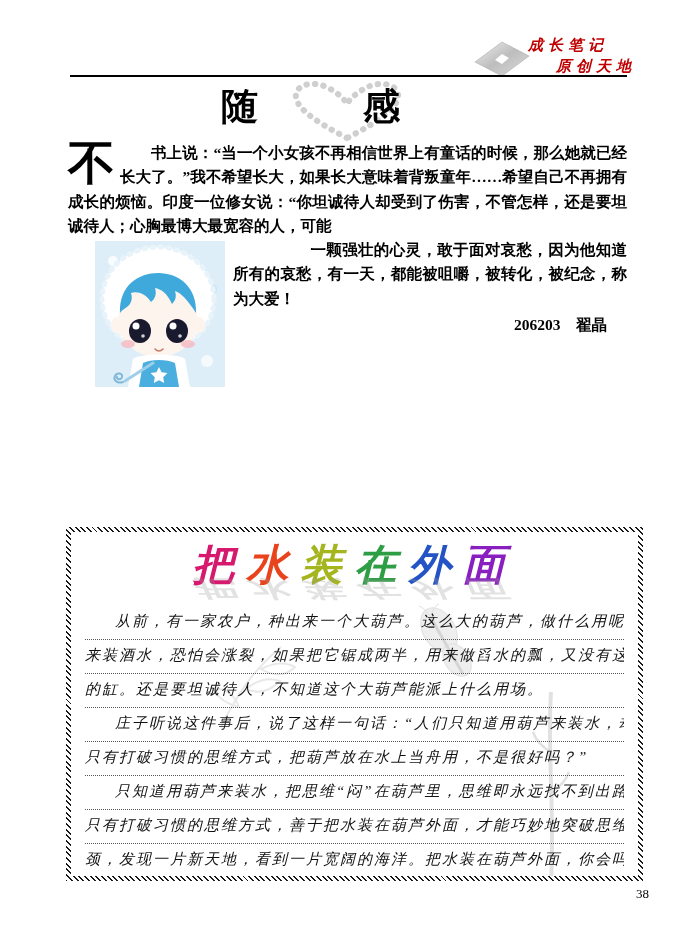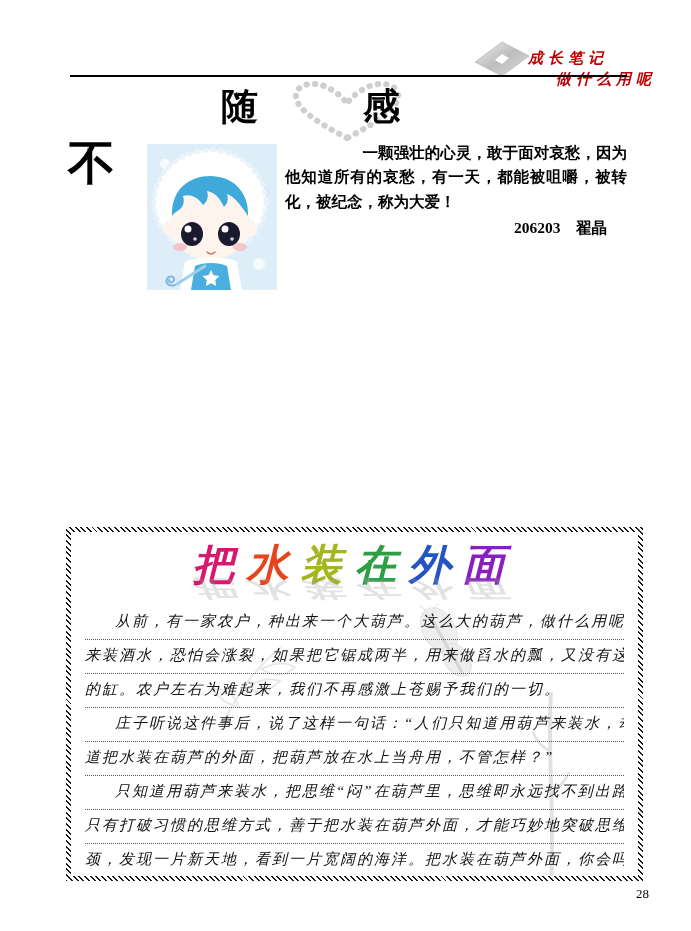--- a/index.html
+++ b/index.html
@@ -11,21 +11,21 @@
     overflow:hidden;
     font-family:"Liberation Serif","DejaVu Serif",serif;
     color:#000;
   }
   
   .masthead-logo{position:absolute;left:473px;top:40px;}
   .slogan{
     position:absolute;
     font-style:italic;font-weight:bold;
     font-size:15px;letter-spacing:5px;
-    color:#c00000;white-space:nowrap;margin-top:13px;
+    color:#c00000;white-space:nowrap;
   }
   .slogan-1{left:528px;top:36px;}
   .slogan-2{left:556px;top:57px;}
   .head-rule{position:absolute;left:70px;top:75px;width:557px;border-top:2px solid #000;}
   
   .title-wrap{position:absolute;left:0;top:82px;width:621px;text-align:center;}
   .heart-watermark{position:absolute;left:272px;top:-4px;}
   .page-title{
     position:relative;
     font-size:37px;font-weight:bold;
@@ -118,34 +118,35 @@
           <stop offset="0" stop-color="#f0f0f0"></stop>
             <stop offset="0.5" stop-color="#bdbdbd"></stop>
             <stop offset="1" stop-color="#dedede"></stop>
         </linearGradient>
       </defs>
       <polygon points="29,2 56,16 29,36 2,22" fill="url(#dg)" stroke="#aaa" stroke-width="0.6"></polygon>
       <polygon points="29,14 36,18 29,24 22,20" fill="#ffffff"></polygon>
     </svg>
   </div>
   <div class="slogan slogan-1">成长笔记</div>
-  <div class="slogan slogan-2">做什么用呢</div>
+  <div class="slogan slogan-2">原创天地</div>
   <div class="head-rule"></div>
 
   <div class="title-wrap">
     <span class="heart-watermark">
       <svg width="150" height="66" viewBox="0 0 150 66">
         <path d="M75 60 C 40 42, 22 28, 24 16 C 26 5, 45 2, 60 12 C 68 17, 73 22, 75 26 C 77 22, 82 17, 90 12 C 105 2, 124 5, 126 16 C 128 28, 110 42, 75 60 Z" fill="none" stroke="#cfcfcf" stroke-width="6" stroke-dasharray="0.5 8" stroke-linecap="round"></path>
       </svg>
     </span>
     <div class="page-title">随　感</div>
   </div>
 
   <div class="essay">
     <p class="para"><span class="dropcap">不</span></p>
+    <p class="para indent">书上说：“当一个小女孩不再相信世界上有童话的时候，那么她就已经长大了。”我不希望长大，如果长大意味着背叛童年……希望自己不再拥有成长的烦恼。印度一位修女说：“你坦诚待人却受到了伤害，不管怎样，还是要坦诚待人；心胸最博大最宽容的人，可能</p>
 
     <span class="baby-figure">
       <svg width="130" height="146" viewBox="0 0 130 146">
         <rect x="0" y="0" width="130" height="146" fill="#ddeef9"></rect>
         <circle cx="18" cy="20" r="5" fill="#ffffff" opacity="0.8"></circle>
         <circle cx="112" cy="120" r="6" fill="#ffffff" opacity="0.7"></circle>
         <circle cx="118" cy="48" r="4" fill="#c9e4f5"></circle>
 
         <ellipse cx="63" cy="58" rx="56" ry="52" fill="#ffffff"></ellipse>
         <ellipse cx="63" cy="58" rx="56" ry="52" fill="none" stroke="#e8f3fa" stroke-width="5" stroke-dasharray="2 6" stroke-linecap="round"></ellipse>
@@ -217,27 +218,27 @@
       <div class="rainbow-title">
         <span style="color: rgb(214, 24, 110);">把</span><span style="color: rgb(232, 67, 28);">水</span><span style="color: rgb(164, 181, 29);">装</span><span style="color: rgb(46, 158, 68);">在</span><span style="color: rgb(35, 83, 196);">外</span><span style="color: rgb(138, 31, 192);">面</span>
       </div>
       <div class="rainbow-reflection">
         <span>把</span><span>水</span><span>装</span><span>在</span><span>外</span><span>面</span>
       </div>
 
       <div class="hand-lines">
         <div class="hand-line indent">从前，有一家农户，种出来一个大葫芦。这么大的葫芦，做什么用呢？用</div>
         <div class="hand-line">来装酒水，恐怕会涨裂，如果把它锯成两半，用来做舀水的瓢，又没有这么大</div>
-        <div class="hand-line">的缸。农户左右为难起来，我们不再感激上苍赐予我们的一切。</div>
+        <div class="hand-line">的缸。还是要坦诚待人，不知道这个大葫芦能派上什么用场。</div>
         <div class="hand-line indent">庄子听说这件事后，说了这样一句话：“人们只知道用葫芦来装水，却不知</div>
-        <div class="hand-line">道把水装在葫芦的外面，把葫芦放在水上当舟用，不管怎样？”</div>
+        <div class="hand-line">只有打破习惯的思维方式，把葫芦放在水上当舟用，不是很好吗？”</div>
         <div class="hand-line indent">只知道用葫芦来装水，把思维“闷”在葫芦里，思维即永远找不到出路。</div>
         <div class="hand-line">只有打破习惯的思维方式，善于把水装在葫芦外面，才能巧妙地突破思维的瓶</div>
         <div class="hand-line">颈，发现一片新天地，看到一片宽阔的海洋。把水装在葫芦外面，你会吗？</div>
 
       </div>
 
     </div>
   </div>
 
-  <div class="page-number">28</div>
+  <div class="page-number">38</div>
 
 </div>
 
 </body></html>

